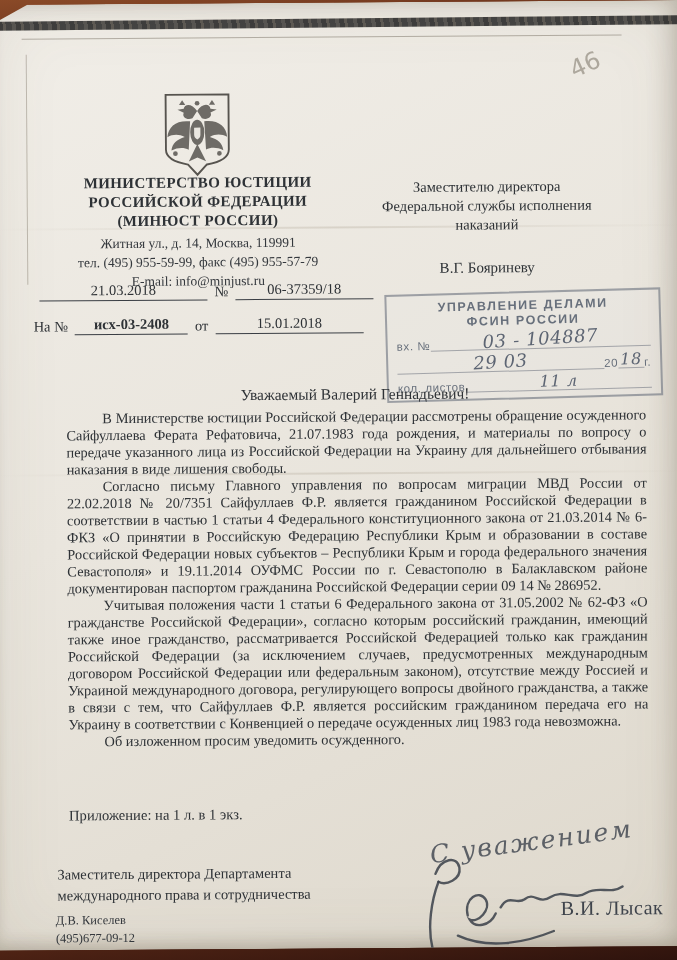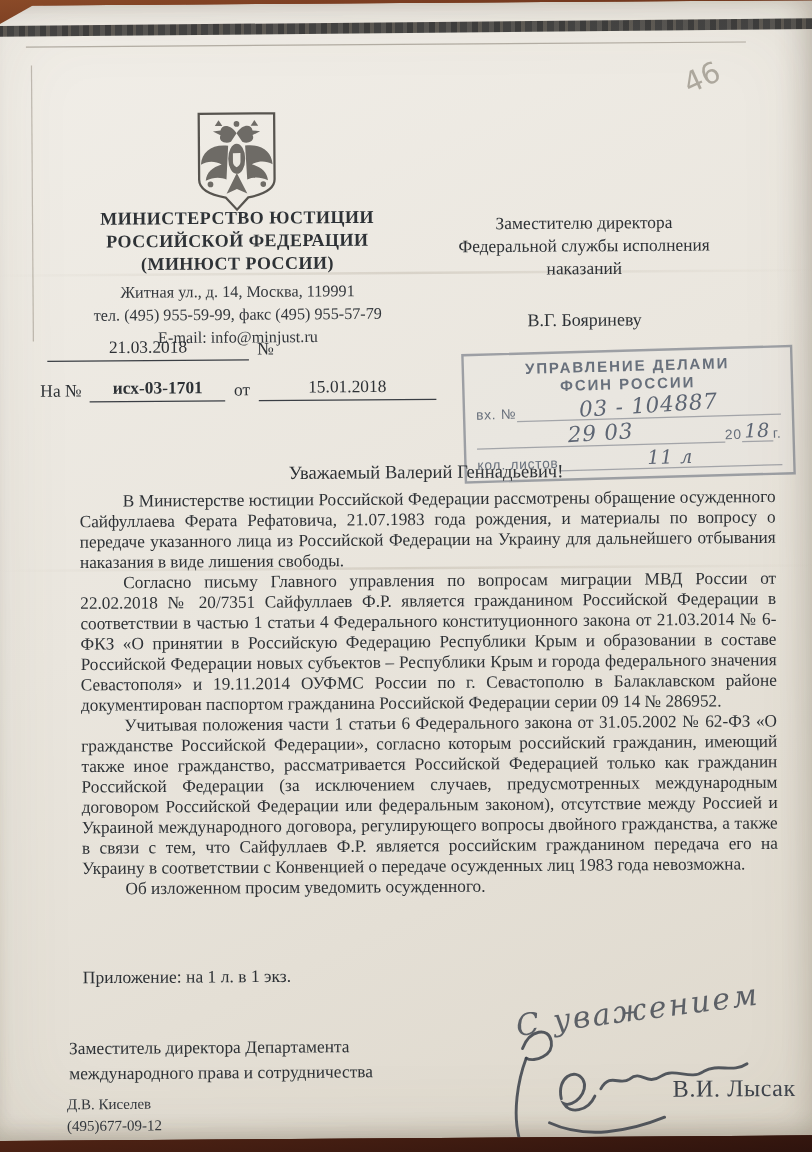--- a/index.html
+++ b/index.html
@@ -98,24 +98,25 @@
 
     <div class="addr">
       <div>Житная ул., д. 14, Москва, 119991</div>
       <div>тел. (495) 955-59-99, факс (495) 955-57-79</div>
       <div>E-mail: info@minjust.ru</div>
     </div>
 
     <div class="refline r1">
       <span class="blank" style="min-width:160px">21.03.2018</span>
       <span>№</span>
+      <span class="blank" style="min-width:130px">06-37359/18</span>
     </div>
     <div class="refline r2">
       <span>На №</span>
-      <span class="blank" style="min-width:105px;font-weight:bold">исх-03-1701</span>
+      <span class="blank" style="min-width:105px;font-weight:bold">исх-03-2408</span>
       <span>от</span>
       <span class="blank" style="min-width:140px">15.01.2018</span>
     </div>
 
 
     <div class="addressee">
       <div>Заместителю директора</div>
       <div>Федеральной службы исполнения</div>
       <div>наказаний</div>
       <div class="name">В.Г. Бояриневу</div>

